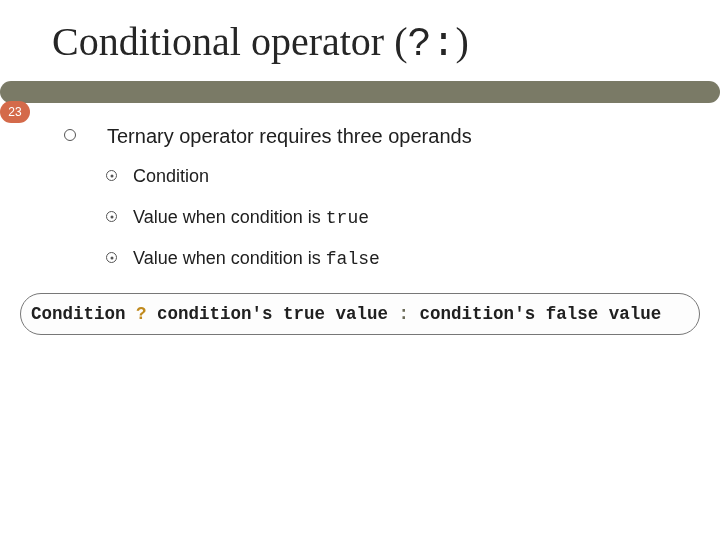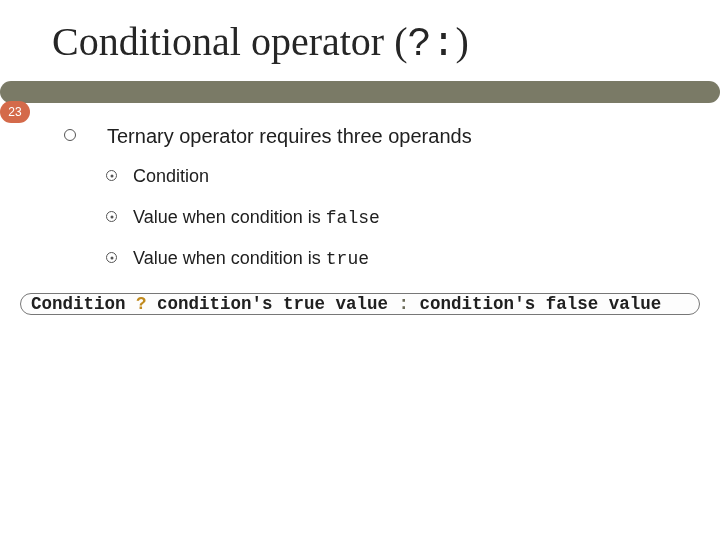--- a/index.html
+++ b/index.html
@@ -52,21 +52,21 @@
   .l2 .bullet::after {
     content: ""; position: absolute; left: 50%; top: 50%; width: 3px; height: 3px;
     background: #555; border-radius: 50%; transform: translate(-50%, -50%);
   }
   .l2 .txt { font-size: 18px; }
   .mono { font-family: "Courier New", Courier, monospace; }
 
   .syntax-box {
     margin: 3px 20px 0 20px;
     border: 1px solid #777;
-    padding: 0 10px;
+    padding: 10px 10px;
     font-family: "Courier New", Courier, monospace;
     font-size: 17.5px;
     font-weight: bold;
     white-space: nowrap;
     background: #fdfdfd;
   }
   .syntax-box .q { color: #c08a1e; }
   .syntax-box .c { color: #6a6a58; }
 </style>
 </head>
@@ -90,27 +90,27 @@
     </div>
 
     <div class="l2-group">
       <div class="l2">
         <span class="bullet"></span>
         <span class="txt">Condition</span>
       </div>
       <div class="l2">
         <span class="bullet"></span>
         <span class="txt">
-          <span>Value when condition is </span><span class="mono">false</span>
+          <span>Value when condition is </span><span class="mono">true</span>
         </span>
       </div>
       <div class="l2">
         <span class="bullet"></span>
         <span class="txt">
-          <span>Value when condition is </span><span class="mono">true</span>
+          <span>Value when condition is </span><span class="mono">false</span>
         </span>
       </div>
     </div>
 
 
   </div>
 
   <div class="syntax-box">
     <span>Condition </span><span class="q">?</span><span> condition's true value </span><span class="c">:</span><span> condition's false value</span>
   </div>

